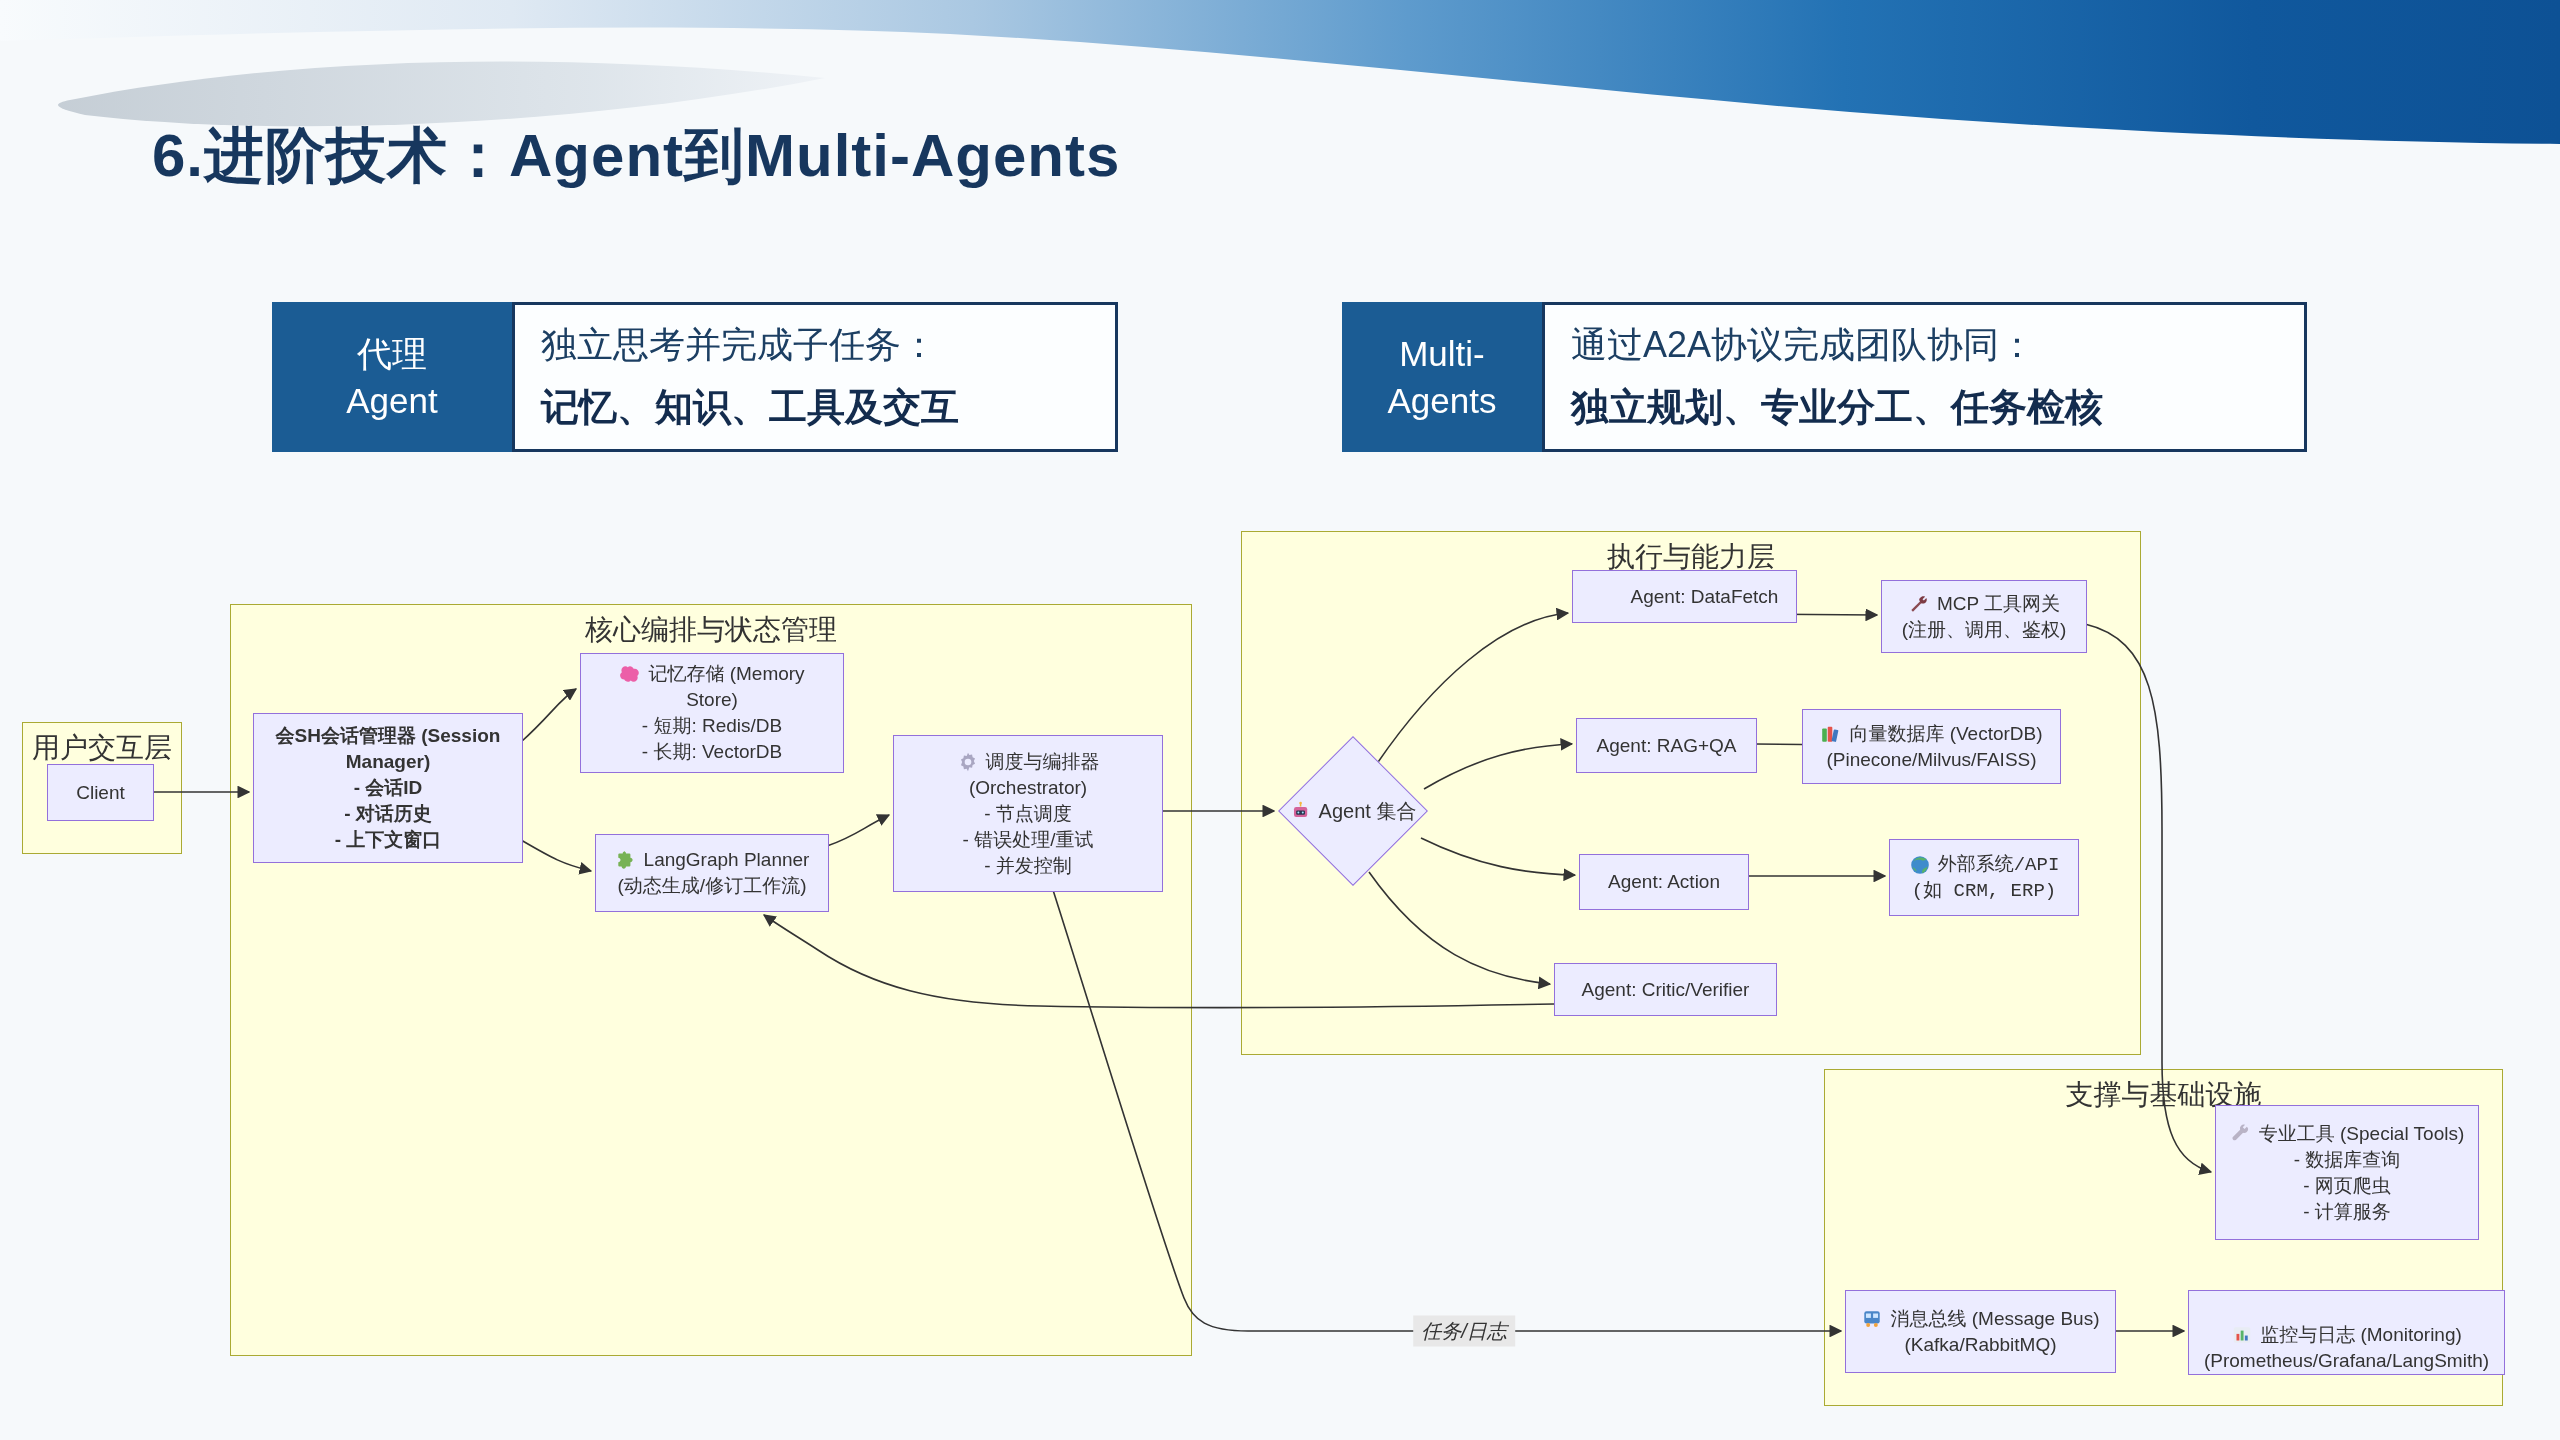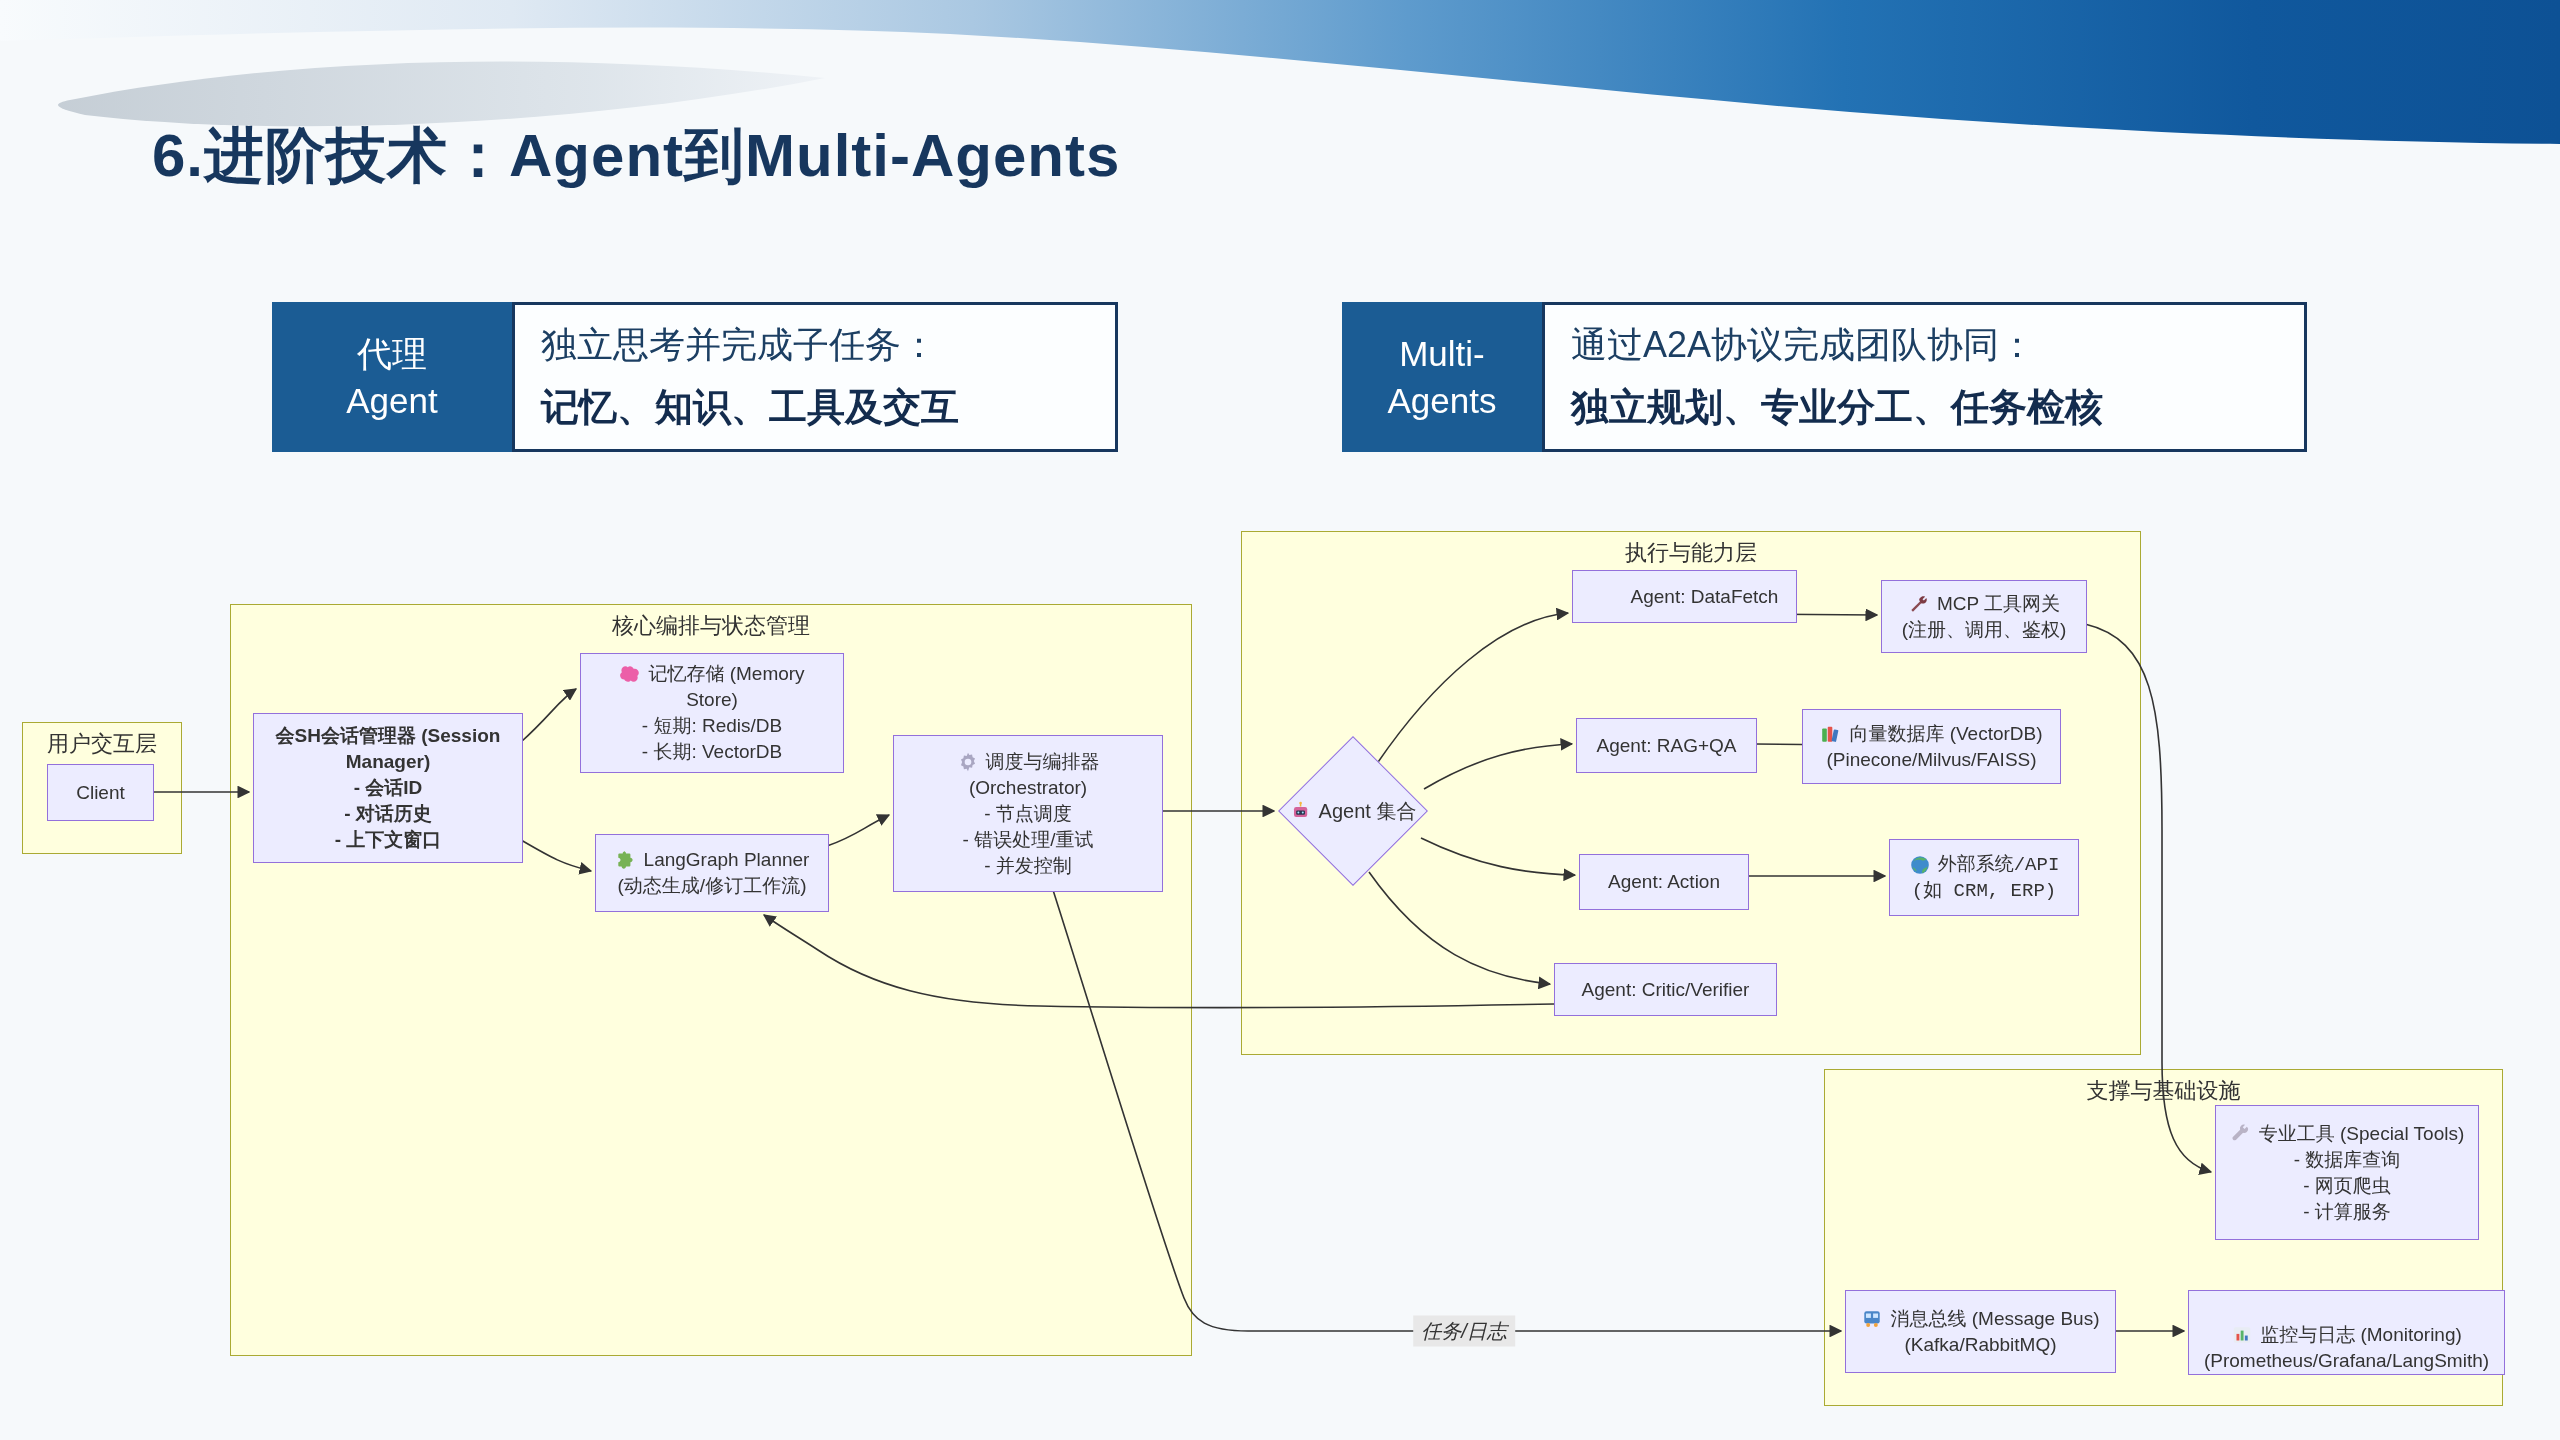--- a/index.html
+++ b/index.html
@@ -29,21 +29,21 @@
     background:#fcfeff;border:3px solid #17375e;flex:1;
     display:flex;flex-direction:column;justify-content:center;padding-left:26px;
   }
   .legend-line1{font-size:36px;color:#1c3f63;}
   .legend-line2{font-size:38px;font-weight:bold;color:#132c4e;margin-top:12px;}
   
   #diagram{position:absolute;left:0;top:0;width:2560px;height:1440px;z-index:1;}
   .dg-container{position:absolute;background:#ffffde;border:1px solid #aaaa33;z-index:1;}
   .dg-container-label{
     position:absolute;top:6px;left:0;width:100%;text-align:center;
-    font-size:22px;color:#333;white-space:nowrap;
+    font-size:28px;color:#333;white-space:nowrap;
   }
   .dg-node{
     position:absolute;background:#ececff;border:1px solid #9370db;z-index:3;
     display:flex;flex-direction:column;justify-content:center;align-items:center;
     color:#333;font-size:19px;line-height:26px;text-align:center;
   }
   .node-line{display:flex;align-items:center;justify-content:center;white-space:nowrap;}
   .diamond-wrap{position:absolute;z-index:3;}
   .diamond-shape{
     position:absolute;left:50%;top:50%;width:104px;height:104px;

